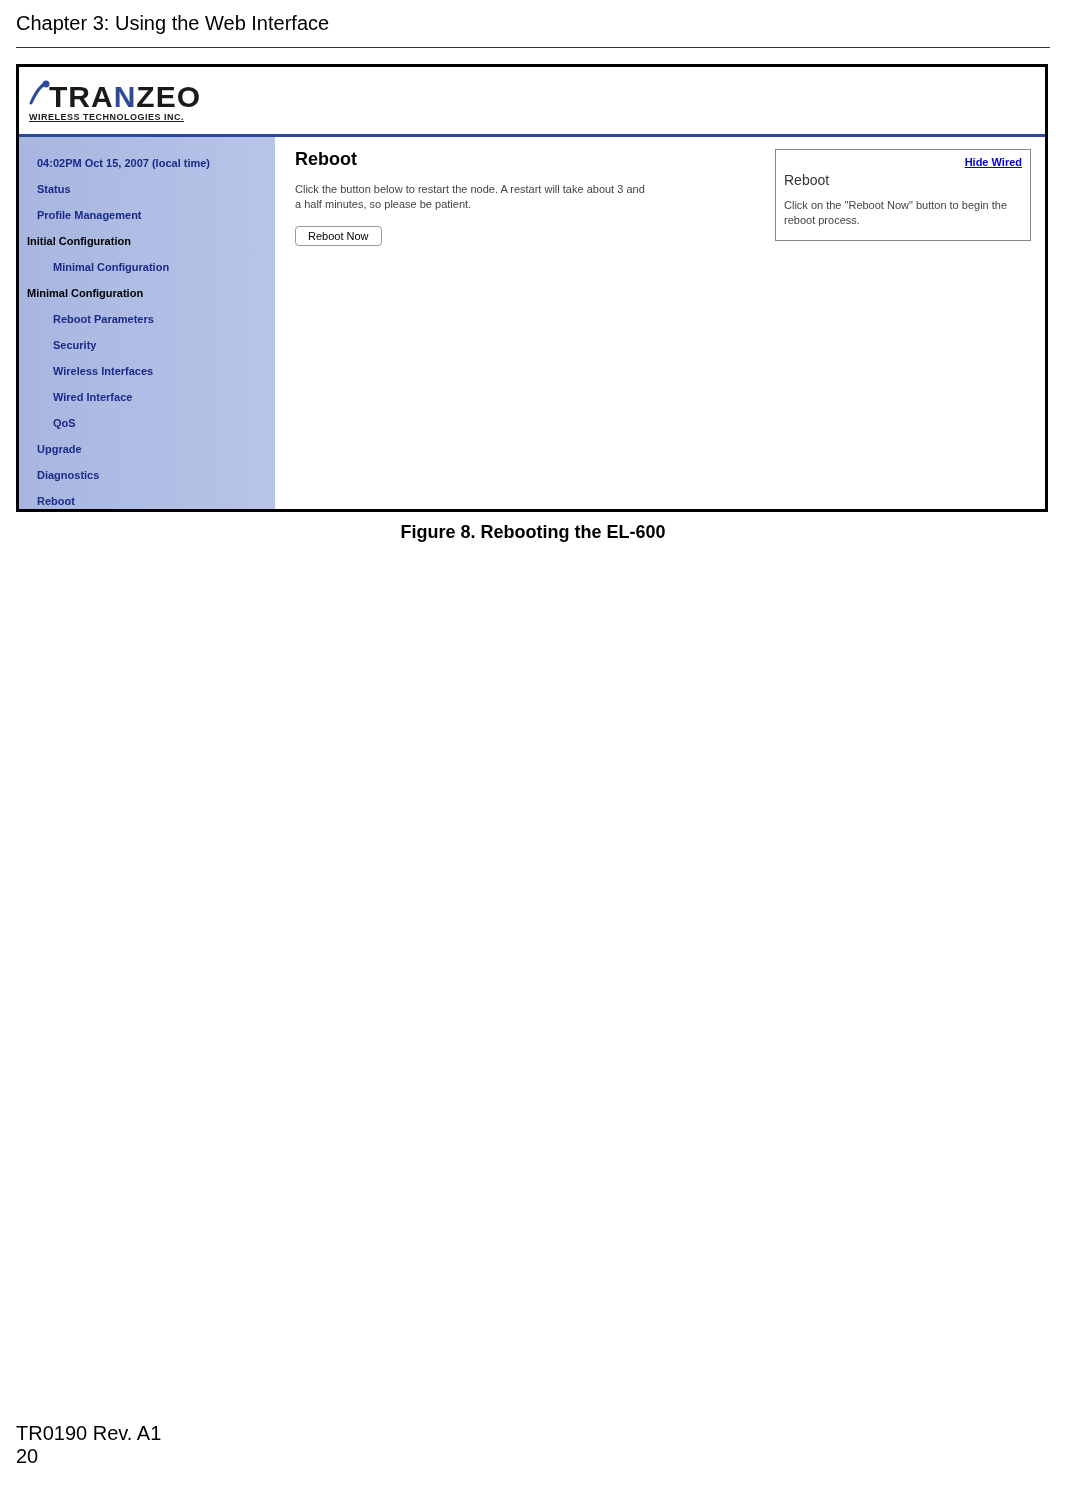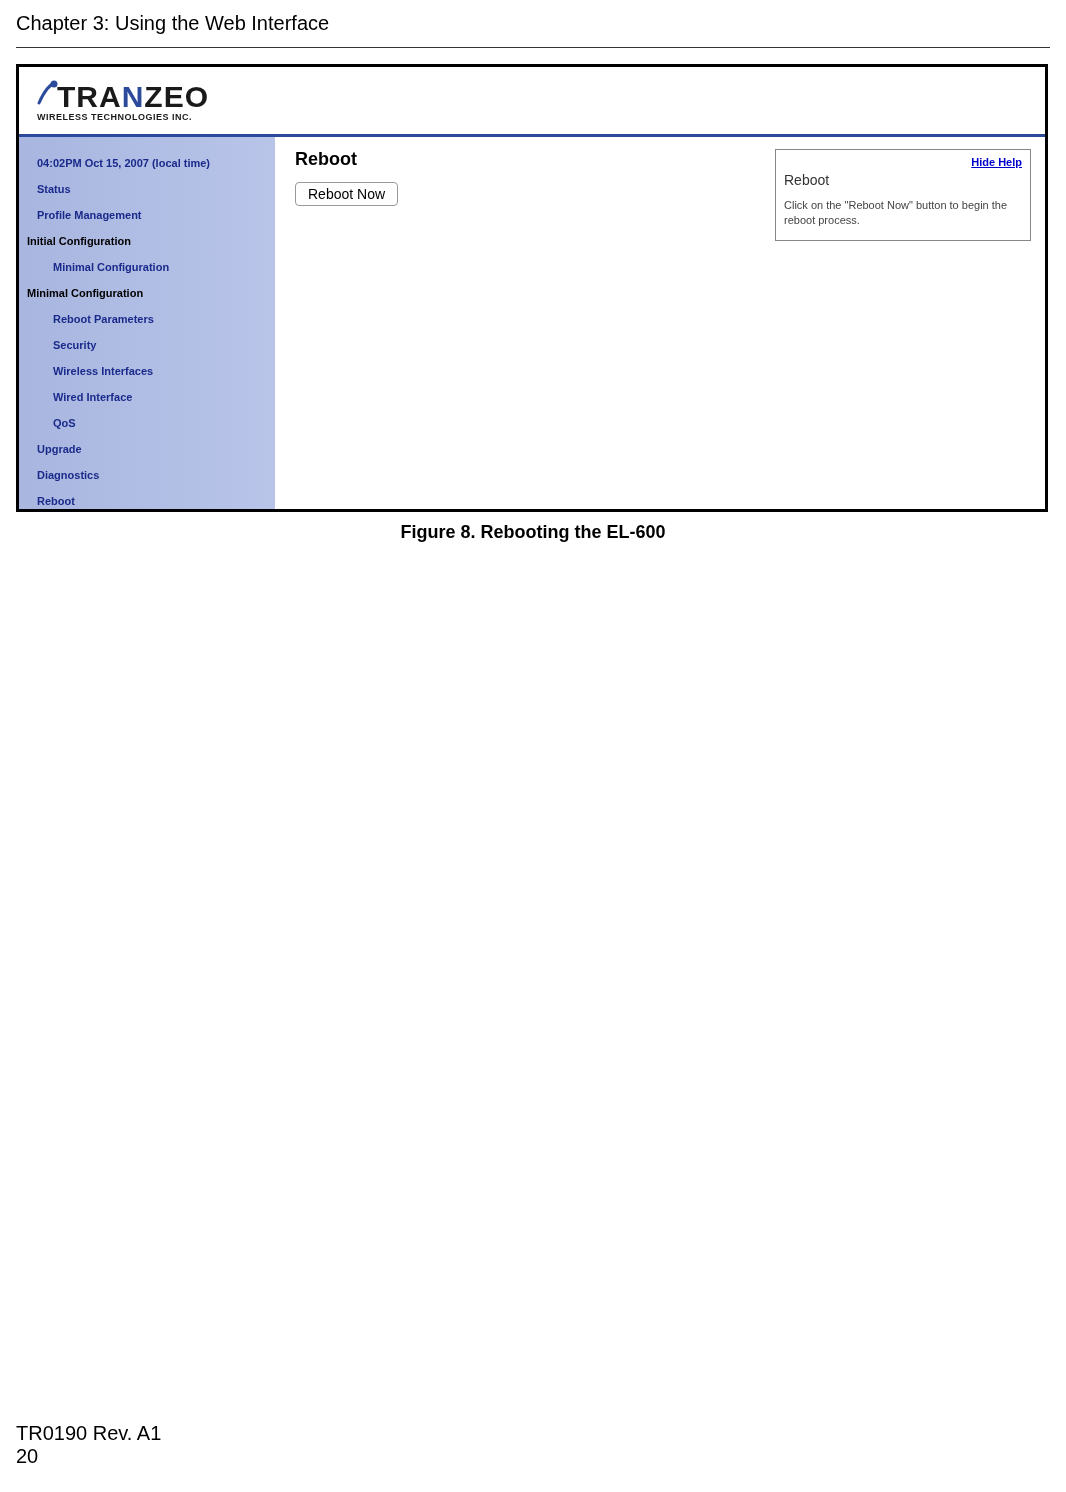--- a/index.html
+++ b/index.html
@@ -24,21 +24,21 @@
       background: #fff;
       display: flex;
       flex-direction: column;
     }
     .brand-bar {
       height: 70px;
       background: #fff;
       border-bottom: 3px solid #2b4a9b;
       display: flex;
       align-items: center;
-      padding-left: 18px;
+      padding-left: 10px;
     }
     .brand-logo {
       display: flex;
       flex-direction: column;
     }
     .brand-top {
       display: flex;
       align-items: baseline;
       font-weight: 800;
       font-size: 30px;
@@ -46,20 +46,21 @@
       font-family: Arial, Helvetica, sans-serif;
     }
     .brand-black { color: #1a1a1a; }
     .brand-blue { color: #2b4a9b; display: inline-flex; align-items: center; }
     .brand-sub {
       font-size: 9px;
       letter-spacing: 0.5px;
       color: #1a1a1a;
       font-weight: 600;
       margin-top: -2px;
+      text-decoration: underline;
     }
     .swoosh-icon {
       display: inline-block;
       vertical-align: middle;
       margin-right: -2px;
     }
     .ui-body {
       display: flex;
       flex: 1;
       min-height: 0;
@@ -105,21 +106,21 @@
     .main-desc {
       font-family: Verdana, Geneva, sans-serif;
       font-size: 11px;
       color: #444;
       max-width: 350px;
       line-height: 1.35;
       margin-bottom: 14px;
     }
     .reboot-btn {
       font-family: Verdana, Geneva, sans-serif;
-      font-size: 14px;
+      font-size: 11px;
       padding: 3px 12px;
       background: #fff;
       border: 1px solid #999;
       border-radius: 4px;
       cursor: pointer;
     }
     .help-box {
       width: 256px;
       border: 1px solid #888;
       padding: 6px 8px 12px 8px;
@@ -199,24 +200,25 @@
       <div class="sidebar-item indent1 spaced">Wired Interface</div>
       <div class="sidebar-item indent1 spaced">QoS</div>
       <div class="sidebar-item spaced">Upgrade</div>
       <div class="sidebar-item spaced">Diagnostics</div>
       <div class="sidebar-item spaced">Reboot</div>
     </div>
 
     <div class="main-area">
       <div class="main-left">
         <div class="main-title">Reboot</div>
+        <div class="main-desc">Click the button below to restart the node. A restart will take about 3 and a half minutes, so please be patient.</div>
         <button class="reboot-btn">Reboot Now</button>
       </div>
       <div class="help-box">
-        <div class="hide-help">Hide Help</div>
+        <div class="hide-help">Hide Wired</div>
         <div class="help-title">Reboot</div>
         <div class="help-text">Click on the "Reboot Now" button to begin the reboot process.</div>
       </div>
     </div>
   </div>
 </div>
 
 <div class="figure-caption">Figure 8. Rebooting the EL-600</div>
 
 <div class="footer">

